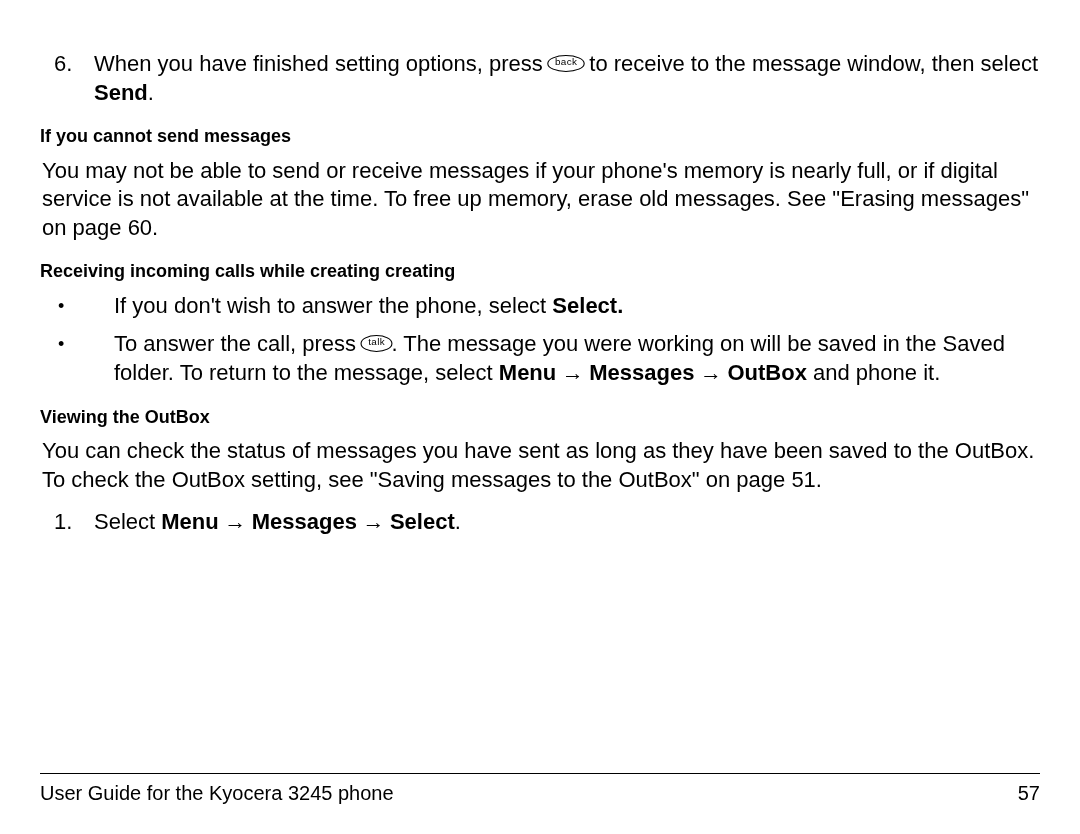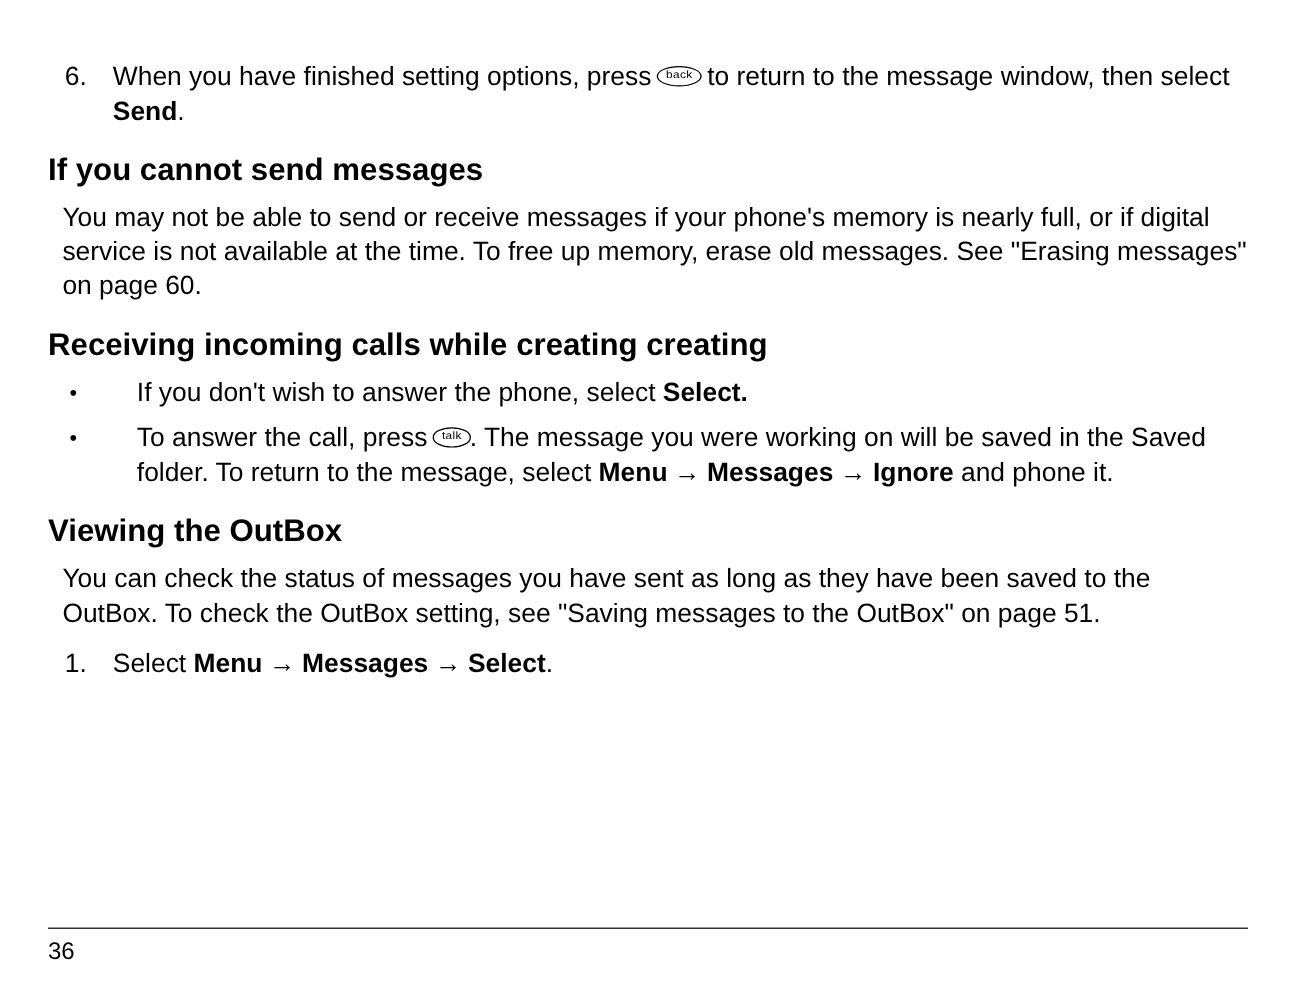--- a/index.html
+++ b/index.html
@@ -20,26 +20,26 @@
   }
   .numbered-item .num {
     width: 40px;
     flex-shrink: 0;
     padding-left: 14px;
   }
   .numbered-item .content {
     flex: 1;
   }
   h2 {
-    font-size: 26px;
+    font-size: 18px;
     font-weight: bold;
     margin: 18px 0 8px 0;
   }
   p {
-    margin: 0 0 14px 12px;
+    margin: 0 0 14px 2px;
   }
   .bullet-item {
     display: flex;
     margin-bottom: 10px;
   }
   .bullet-item .bul {
     width: 56px;
     flex-shrink: 0;
     padding-left: 18px;
     font-size: 18px;
@@ -80,49 +80,50 @@
   }
 </style>
 </head>
 <body>
 
 <div class="numbered-item">
   <div class="num">6.</div>
   <div class="content">
     <span>When you have finished setting options, press </span>
     <span class="key-icon">back</span>
-    <span> to return to the message window, then select </span><span class="bold">Send</span><span>.</span>
+    <span> to receive to the message window, then select </span><span class="bold">Send</span><span>.</span>
   </div>
 </div>
 
 <h2>If you cannot send messages</h2>
 <p>You may not be able to send or receive messages if your phone's memory is nearly full, or if digital service is not available at the time. To free up memory, erase old messages. See "Erasing messages" on page 60.</p>
 
 <h2>Receiving incoming calls while creating creating</h2>
 
 <div class="bullet-item">
   <div class="bul">•</div>
   <div class="content">
     <span>If you don't wish to answer the phone, select </span><span class="bold">Select.</span>
   </div>
 </div>
 
 <div class="bullet-item">
   <div class="bul">•</div>
   <div class="content">
     <span>To answer the call, press </span>
-    <span class="key-icon">talk</span><span>. The message you were working on will be saved in the Saved folder. To return to the message, select </span><span class="bold">Menu</span><span class="arrow"> → </span><span class="bold">Messages</span><span class="arrow"> → </span><span class="bold">Ignore</span><span> and phone it.</span>
+    <span class="key-icon">talk</span><span>. The message you were working on will be saved in the Saved folder. To return to the message, select </span><span class="bold">Menu</span><span class="arrow"> → </span><span class="bold">Messages</span><span class="arrow"> → </span><span class="bold">OutBox</span><span> and phone it.</span>
   </div>
 </div>
 
 <h2>Viewing the OutBox</h2>
 <p>You can check the status of messages you have sent as long as they have been saved to the OutBox. To check the OutBox setting, see "Saving messages to the OutBox" on page 51.</p>
 
 <div class="numbered-item">
   <div class="num">1.</div>
   <div class="content">
     <span>Select </span><span class="bold">Menu</span><span class="arrow bold"> → </span><span class="bold">Messages</span><span class="arrow bold"> → </span><span class="bold">Select</span><span>.</span>
   </div>
 </div>
 
 <div class="footer">
-  <span>36</span>
+  <span>User Guide for the Kyocera 3245 phone</span>
+  <span>57</span>
 </div>
 
 </body></html>

